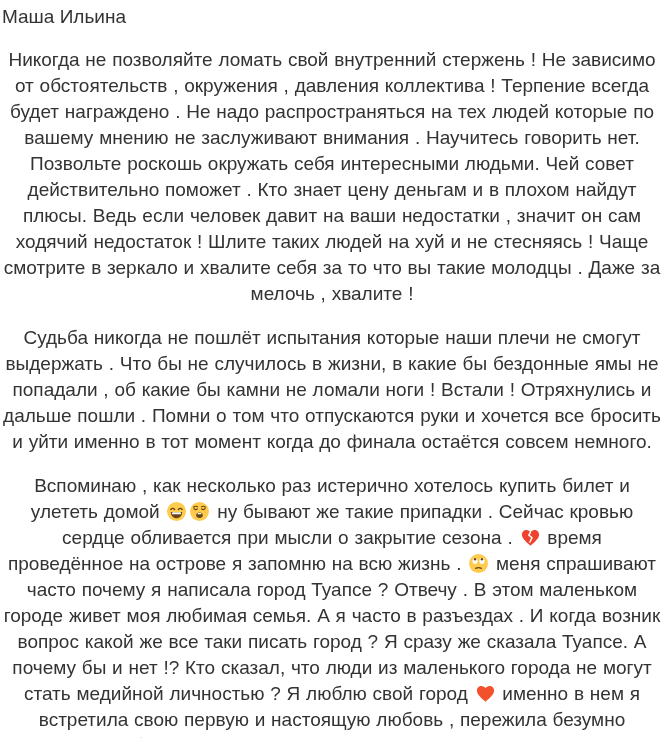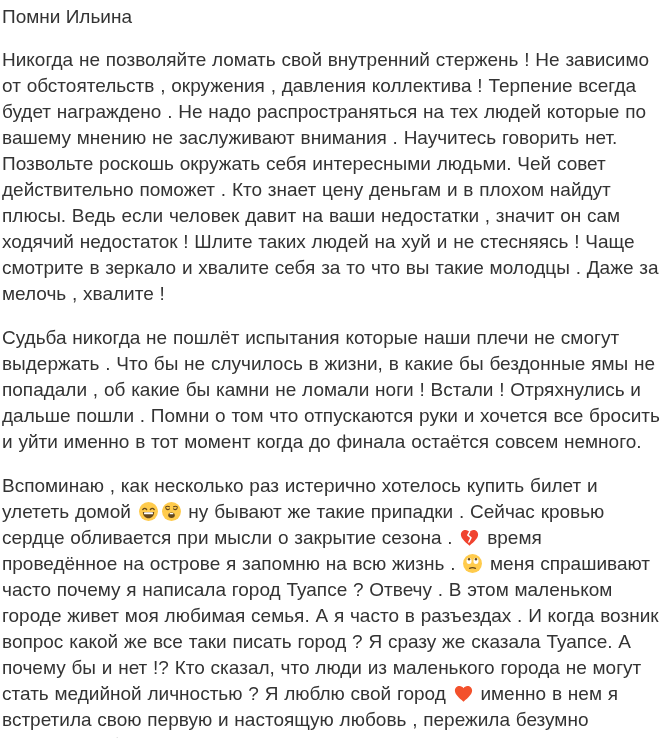--- a/index.html
+++ b/index.html
@@ -18,34 +18,35 @@
     margin-bottom: 17px;
     font-weight: 400;
     color: #333333;
   }
   .post-body .para {
     font-size: 19px;
     line-height: 26px;
     margin-bottom: 18px;
     color: #333333;
     word-spacing: 0.5px;
+    text-align: center;
   }
   .post-body .para:last-child { margin-bottom: 0; }
   .emoji {
     width: 21px;
     height: 21px;
     display: inline-block;
     vertical-align: -4px;
     margin: 0 1px;
   }
 </style>
 </head>
 <body>
 
-<div class="author">Помни Ильина</div>
+<div class="author">Маша Ильина</div>
 
 <div class="post-body">
     <p class="para">Никогда не позволяйте ломать свой внутренний стержень ! Не зависимо от обстоятельств , окружения , давления коллектива ! Терпение всегда будет награждено . Не надо распространяться на тех людей которые по вашему мнению не заслуживают внимания . Научитесь говорить нет. Позвольте роскошь окружать себя интересными людьми. Чей совет действительно поможет . Кто знает цену деньгам и в плохом найдут плюсы. Ведь если человек давит на ваши недостатки , значит он сам ходячий недостаток ! Шлите таких людей на хуй и не стесняясь ! Чаще смотрите в зеркало и хвалите себя за то что вы такие молодцы . Даже за мелочь , хвалите !</p>
     <p class="para">Судьба никогда не пошлёт испытания которые наши плечи не смогут выдержать . Что бы не случилось в жизни, в какие бы бездонные ямы не попадали , об какие бы камни не ломали ноги ! Встали ! Отряхнулись и дальше пошли . Помни о том что отпускаются руки и хочется все бросить и уйти именно в тот момент когда до финала остаётся совсем немного.</p>
     <p class="para">Вспоминаю , как несколько раз истерично хотелось купить билет и улететь домой <svg class="emoji" viewBox="0 0 20 20">
     <circle cx="10" cy="10" r="9" fill="#ffcb4c"></circle>
     <path d="M4.6 8.1 Q6.4 5.9 8.2 8.1" stroke="#65471b" stroke-width="1.3" fill="none" stroke-linecap="round"></path>
     <path d="M11.8 8.1 Q13.6 5.9 15.4 8.1" stroke="#65471b" stroke-width="1.3" fill="none" stroke-linecap="round"></path>
     <path d="M4.6 10.4 C4.6 14 7 16.4 10 16.4 C13 16.4 15.4 14 15.4 10.4 Z" fill="#65471b"></path>
     <rect x="5.7" y="10.7" width="8.6" height="2" rx="0.8" fill="#ffffff"></rect>

